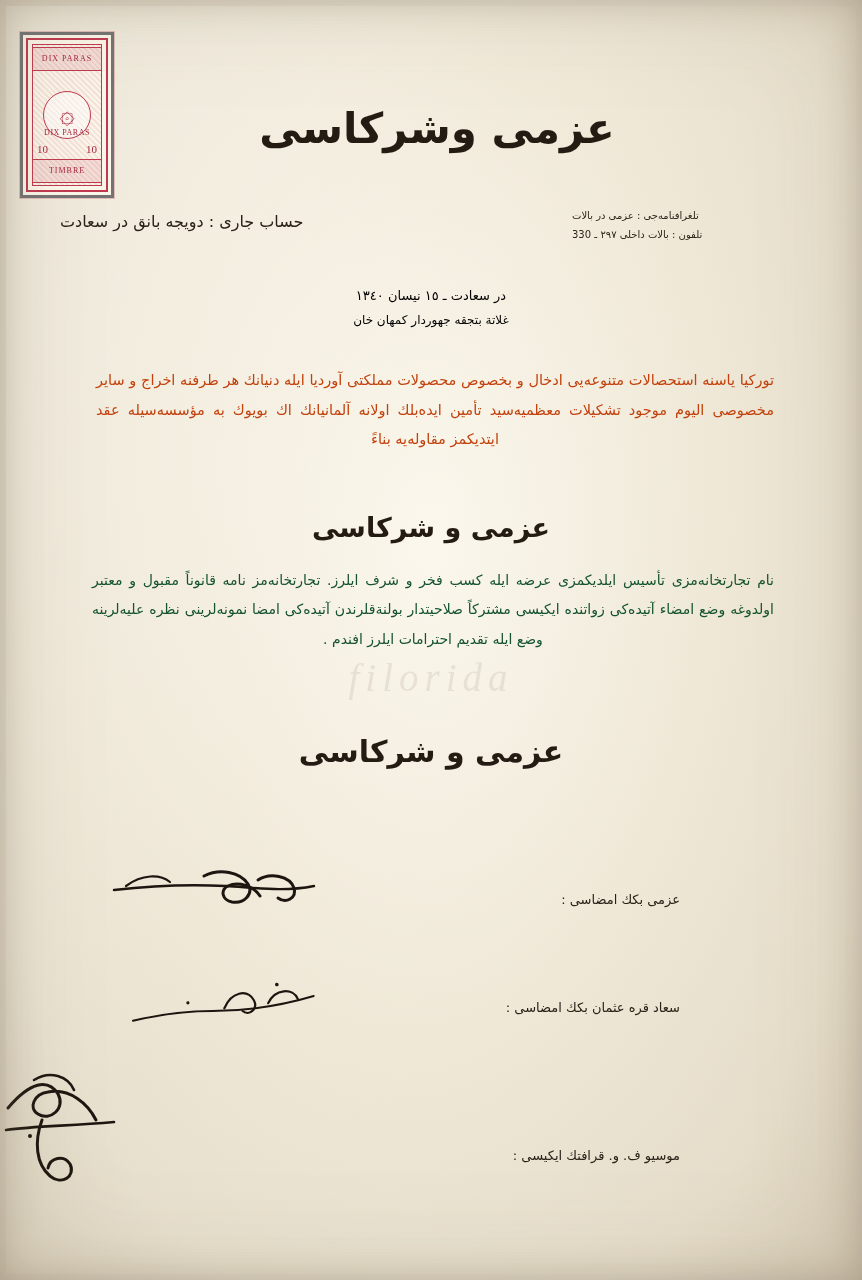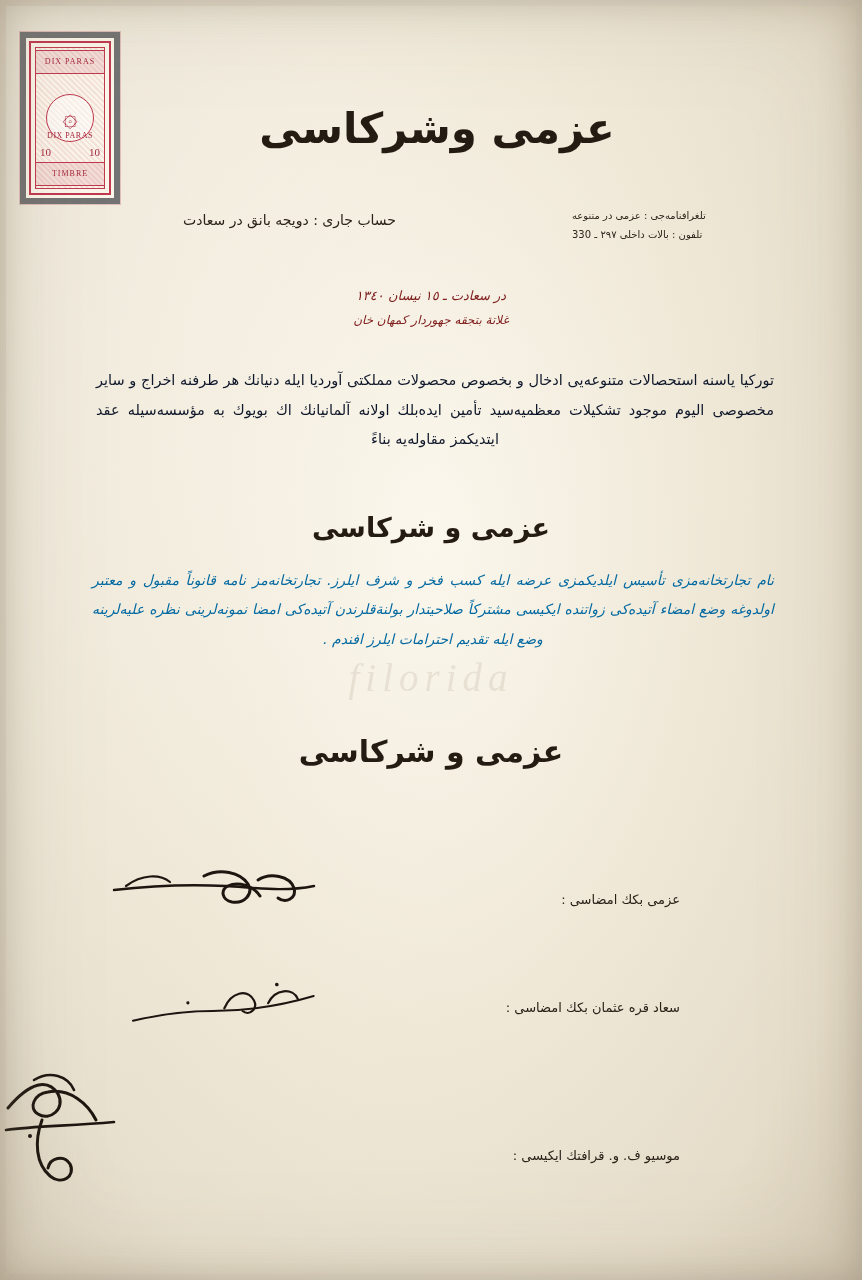--- a/index.html
+++ b/index.html
@@ -53,21 +53,21 @@
   }
 
   
   #stamp {
     position: absolute;
     left: 20px;
     top: 32px;
     width: 88px;
     height: 160px;
     background: #fbf6ea;
-    border: 6px solid #737373;
+    border: 3px solid #737373;
     box-shadow: 0 0 0 1px rgba(185,53,76,0.25);
     overflow: hidden;
   }
   #stamp .perf {
     position: absolute;
     inset: 3px;
     border: 2px solid #c0394f;
   }
   #stamp .inner-frame {
     position: absolute;
@@ -137,81 +137,79 @@
     font-size: 42px;
     line-height: 1.2;
     letter-spacing: 1px;
     font-weight: 700;
     color: #241b12;
     margin-left: 12px;
   }
 
   #account-line {
     top: 212px;
-    left: 76px;
+    left: 60px;
     width: 320px;
-    text-align: right;
-    font-size: 14px;
+    text-align: left;
+    font-size: 16px;
     color: #2b2118;
   }
 
   #ref-block {
     top: 206px;
     right: 60px;
     width: 230px;
     text-align: left;
     direction: rtl;
     font-size: 10px;
     line-height: 1.9;
     color: #2f241a;
   }
 
   #date-block {
     top: 284px;
     left: 0; right: 0;
     text-align: center;
     font-size: 13px;
     line-height: 1.9;
-    color: #7f1d1d;
-    font-style: italic;
+    color: #000000;
   }
   #date-block .line1 { letter-spacing: 2px; }
   #date-block .line2 { font-size: 12px; }
 
   #body-paragraph {
     top: 366px;
     left: 96px;
     right: 88px;
     text-align: justify;
     text-align-last: center;
     font-size: 14.5px;
     line-height: 2.05;
-    color: #0f172a;
+    color: #c2410c;
   }
 
   #firm-heading-1 {
     top: 512px;
     left: 0; right: 0;
     text-align: center;
     font-size: 27px;
     font-weight: 700;
     letter-spacing: 1px;
     color: #241b12;
   }
 
   #body-paragraph-2 {
     top: 566px;
     left: 92px;
     right: 88px;
     text-align: justify;
     text-align-last: center;
     font-size: 14px;
     line-height: 2.1;
-    color: #0369a1;
-    font-style: italic;
+    color: #14532d;
   }
 
   #firm-heading-2 {
     top: 734px;
     left: 0; right: 0;
     text-align: center;
     font-size: 30px;
     font-weight: 700;
     letter-spacing: 1px;
     color: #241b12;
@@ -283,21 +281,21 @@
     <div class="val-left">10</div>
     <div class="val-right">10</div>
     <div class="bottom-band">TIMBRE</div>
   </div>
 
   <div id="title" class="abs ink">عزمى وشركاسى</div>
 
   <div id="account-line" class="abs ink">حساب جارى :  دويجه بانق در سعادت</div>
 
   <div id="ref-block" class="abs ink">
-    <div>تلغرافنامه‌جى : عزمى در متنوعه</div>
+    <div>تلغرافنامه‌جى : عزمى در بالات</div>
     <div>تلفون : بالات داخلى ٢٩٧ ـ 330</div>
   </div>
 
   <div id="date-block" class="abs ink">
     <div class="line1">در سعادت ـ ١٥ نيسان ١٣٤٠</div>
     <div class="line2">غلاتة بتجقه جهوردار كمهان خان</div>
   </div>
 
   <div id="body-paragraph" class="abs ink">توركيا ياسنه استحصالات متنوعه‌يى ادخال و بخصوص محصولات مملكتى آورديا ايله دنيانك هر طرفنه اخراج و ساير مخصوصى اليوم موجود تشكيلات معظميه‌سيد تأمين ايده‌بلك اولانه آلمانيانك اك بويوك به مؤسسه‌سيله عقد ايتديكمز مقاوله‌يه بناءً</div>
 

